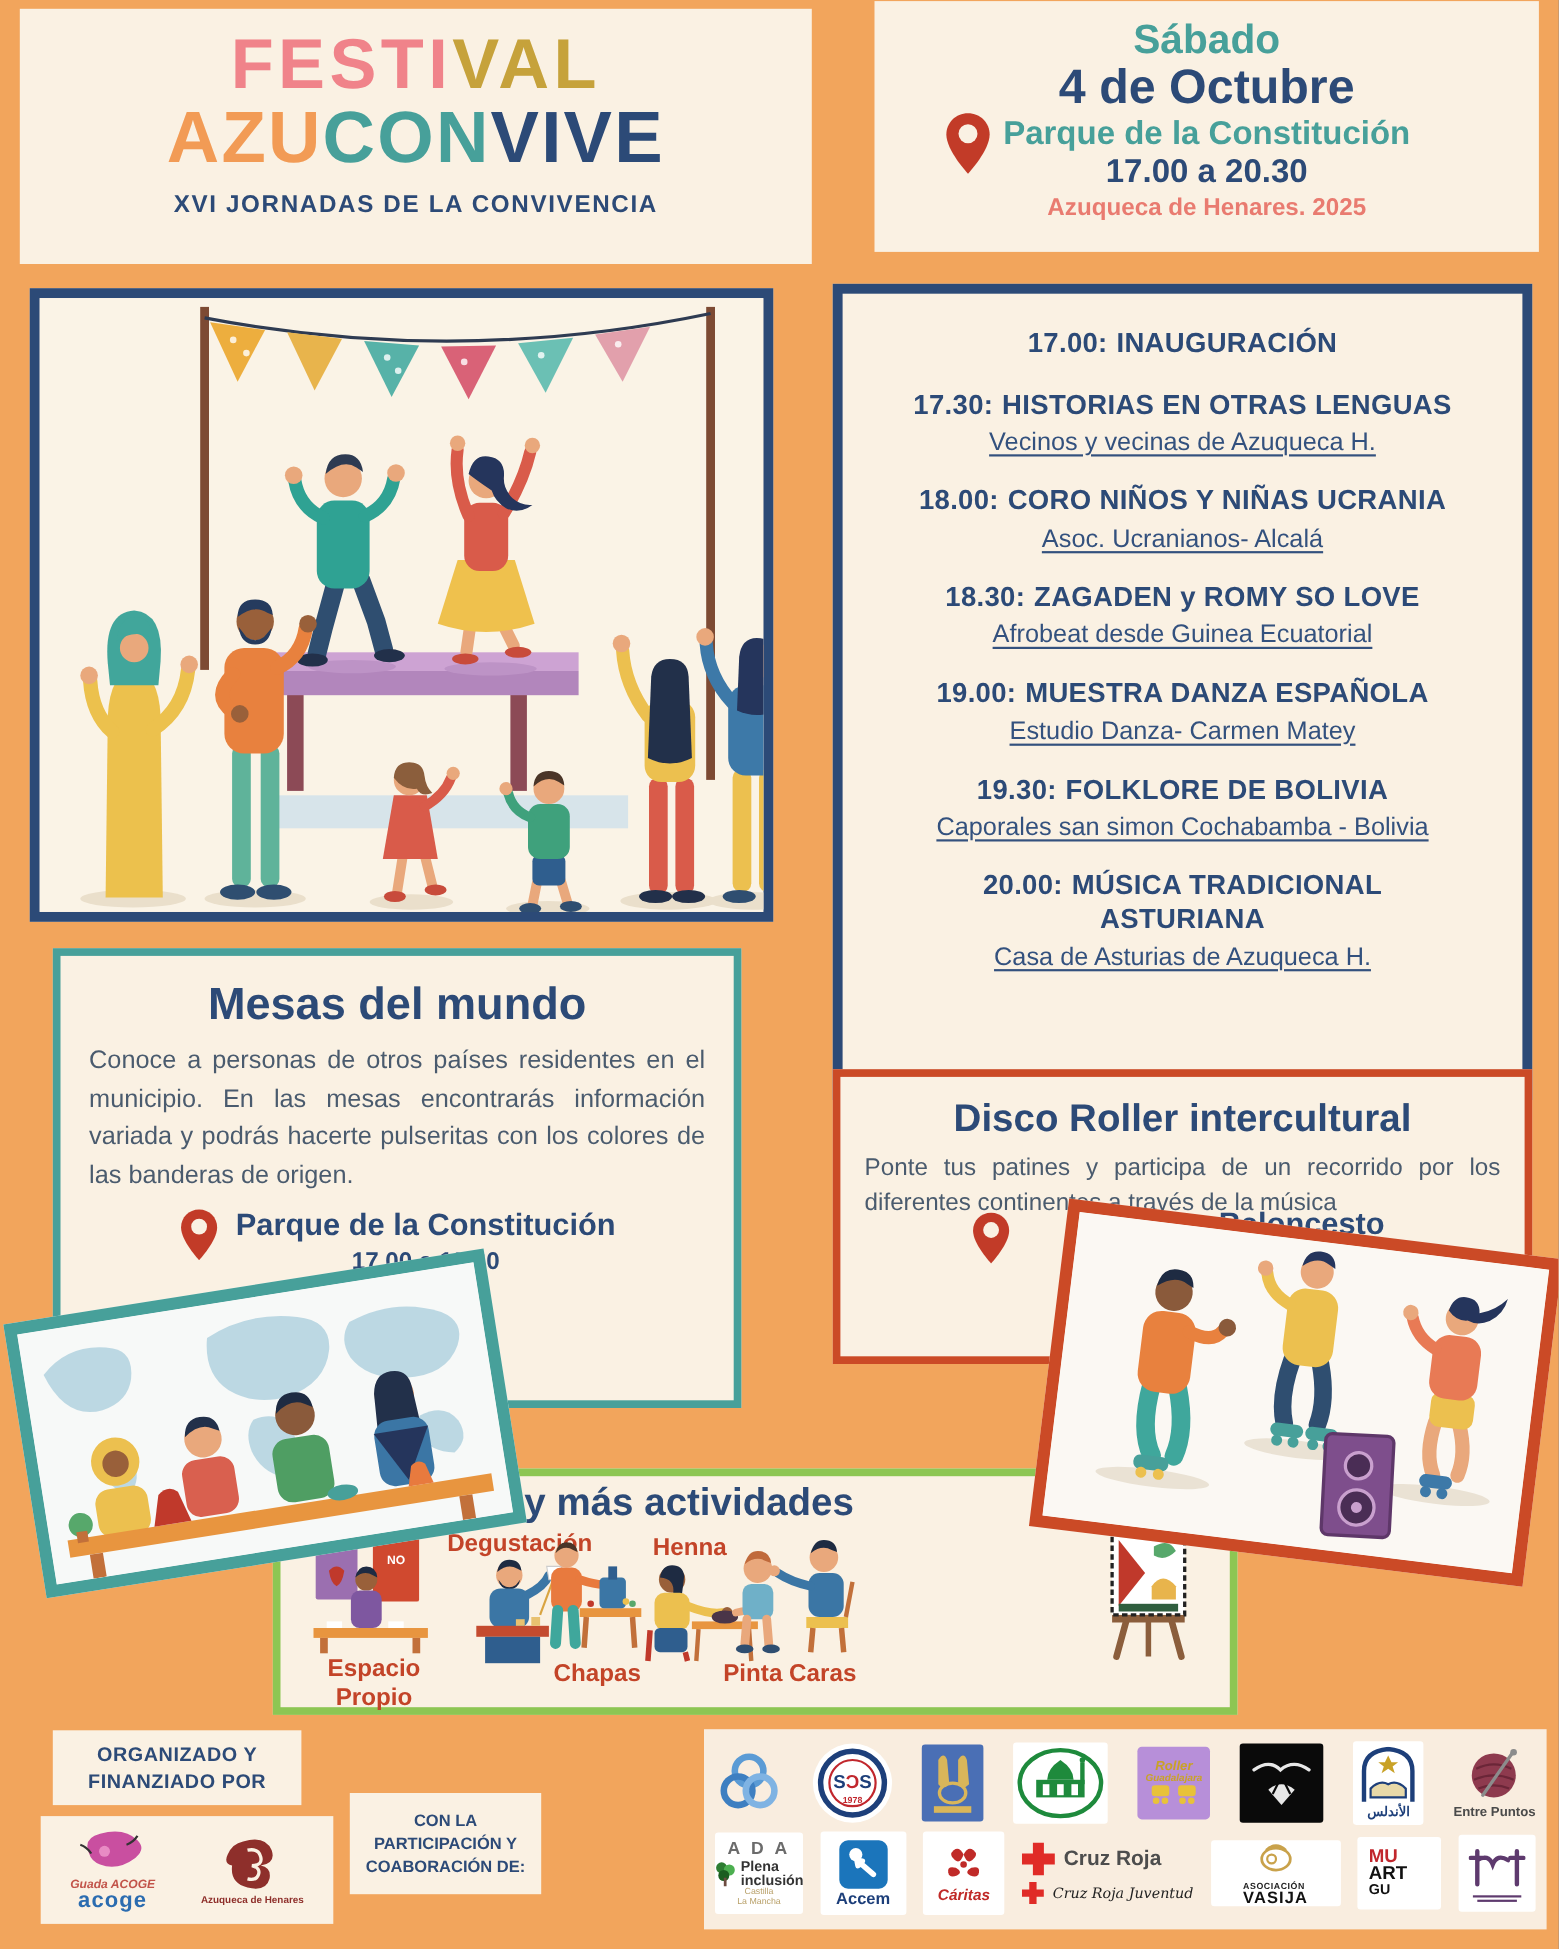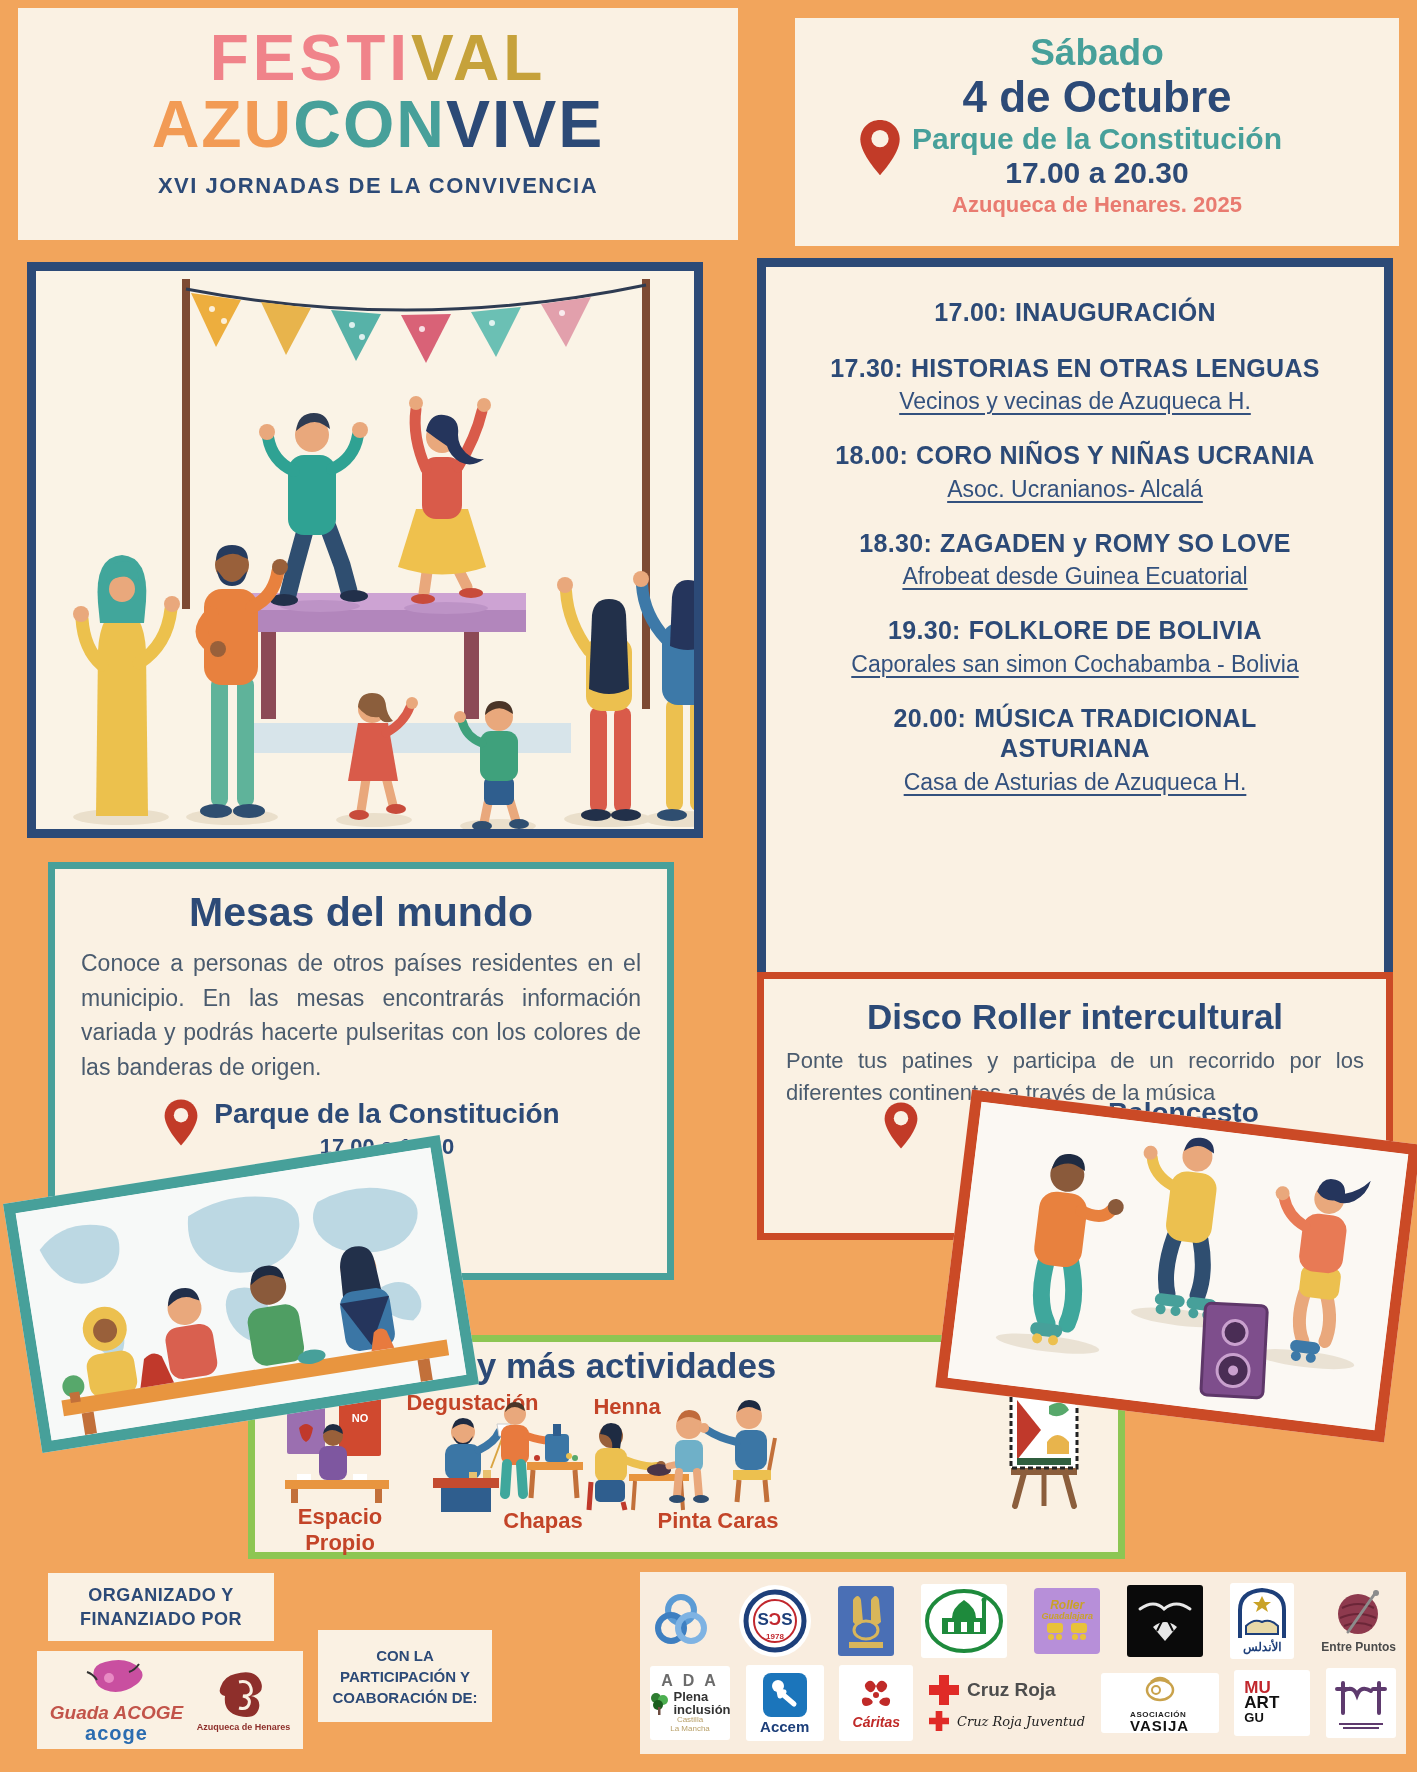--- a/index.html
+++ b/index.html
@@ -12,21 +12,21 @@
   body{margin:0;font-family:"Liberation Sans",sans-serif;background:#888;}
   #poster{position:relative;width:1417px;height:1772px;background:var(--orange);overflow:hidden;margin:0 auto;}
   .box{position:absolute;background:var(--cream);}
   
   #title-box{left:18px;top:8px;width:720px;height:232px;text-align:center;}
   .t-line1{font-size:64px;font-weight:800;letter-spacing:4px;margin-top:18px;line-height:1.0;}
   .t-line2{font-size:66px;font-weight:800;letter-spacing:2px;line-height:1.05;}
   .c-festi{color:var(--pink);} .c-val{color:var(--gold);} .c-azu{color:var(--oletter);}
   .c-con{color:var(--teal);} .c-vive{color:var(--navy);}
   .t-sub{font-size:22px;font-weight:700;color:var(--navy);letter-spacing:1.5px;margin-top:14px;}
-  #info-box{left:795px;top:18px;width:604px;height:228px;text-align:center;}
+  #info-box{left:795px;top:1px;width:604px;height:228px;text-align:center;}
   .i-day{font-size:37px;font-weight:800;color:var(--teal);margin-top:14px;}
   .i-date{font-size:44px;font-weight:800;color:var(--navy);line-height:1.05;}
   .i-loc{font-size:30px;font-weight:800;color:var(--teal);margin-top:2px;}
   .i-time{font-size:30px;font-weight:800;color:var(--navy);}
   .i-city{font-size:22px;font-weight:700;color:var(--salmon);margin-top:2px;}
   .pin-abs{position:absolute;}
   
   #illus-box{left:27px;top:262px;width:676px;height:576px;border:9px solid var(--navy);}
   
   #schedule-box{left:757px;top:258px;width:636px;height:742px;border:9px solid var(--navy);padding:30px 14px 0;text-align:center;}
@@ -62,21 +62,21 @@
   .a-fig{position:absolute;}
   
   #org-title-box{left:48px;top:1573px;width:226px;height:68px;display:flex;align-items:center;justify-content:center;text-align:center;}
   .org-text{font-size:18px;font-weight:800;color:var(--navy);letter-spacing:.5px;line-height:1.35;padding:0 18px;}
   #org-logos-box{left:37px;top:1651px;width:266px;height:98px;display:flex;align-items:center;justify-content:space-around;padding:0 6px;}
   #participation-box{left:318px;top:1630px;width:174px;height:92px;display:flex;align-items:center;justify-content:center;text-align:center;}
   .part-text{font-size:15px;font-weight:800;color:var(--navy);line-height:1.4;}
   #partners-box{left:640px;top:1572px;width:766px;height:182px;background:#F9EDDF;padding:8px 10px 6px;}
   .logo-row{display:flex;align-items:center;justify-content:space-between;height:82px;}
   .logo-tile{display:flex;flex-direction:column;align-items:center;justify-content:center;}
-  .guada-script{font-size:19px;color:#C2544A;font-style:italic;font-weight:700;}
+  .guada-script{font-size:11px;color:#C2544A;font-style:italic;font-weight:700;}
   .guada-word{font-size:20px;font-weight:800;color:#2B6CB0;letter-spacing:1px;line-height:.9;}
   .azu-cap{font-size:9px;color:#8E2F2B;font-weight:700;margin-top:2px;}
   .entre-text{font-size:12px;font-weight:800;color:#4a4a4a;margin-top:2px;}
   .ada-text{font-size:16px;font-weight:800;color:#6b6b6b;letter-spacing:3px;}
   .plena-main{font-size:13px;font-weight:800;color:#333;line-height:1;}
   .plena-sub{font-size:8px;color:#b9a16a;line-height:1.1;}
   .accem-text{font-size:15px;font-weight:800;color:#1D3F7A;}
   .caritas-text{font-size:14px;font-weight:800;font-style:italic;color:#C02A28;}
   .cruz-text{font-size:19px;font-weight:800;color:#4d4d4d;}
   .cruz-juv{font-size:13px;font-style:italic;color:#222;font-family:"DejaVu Serif",serif;}
@@ -263,20 +263,24 @@
     </div>
     <div class="sch-entry">
       <div class="sch-line"><span class="sch-time">18.00:</span><span>CORO NIÑOS Y NIÑAS UCRANIA</span></div>
       <div class="sch-sub">Asoc. Ucranianos- Alcalá</div>
     </div>
     <div class="sch-entry">
       <div class="sch-line"><span class="sch-time">18.30:</span><span>ZAGADEN y ROMY SO LOVE</span></div>
       <div class="sch-sub">Afrobeat desde Guinea Ecuatorial</div>
     </div>
     <div class="sch-entry">
+      <div class="sch-line"><span class="sch-time">19.00:</span><span>MUESTRA DANZA ESPAÑOLA</span></div>
+      <div class="sch-sub">Estudio Danza- Carmen Matey</div>
+    </div>
+    <div class="sch-entry">
       <div class="sch-line"><span class="sch-time">19.30:</span><span>FOLKLORE DE BOLIVIA</span></div>
       <div class="sch-sub">Caporales san simon Cochabamba - Bolivia</div>
     </div>
     <div class="sch-entry narrow">
       <div class="sch-line"><span class="sch-time">20.00:</span><span>MÚSICA TRADICIONAL ASTURIANA</span></div>
       <div class="sch-sub">Casa de Asturias de Azuqueca H.</div>
     </div>
   </div>
 
   <div class="box" id="mesas-box">

